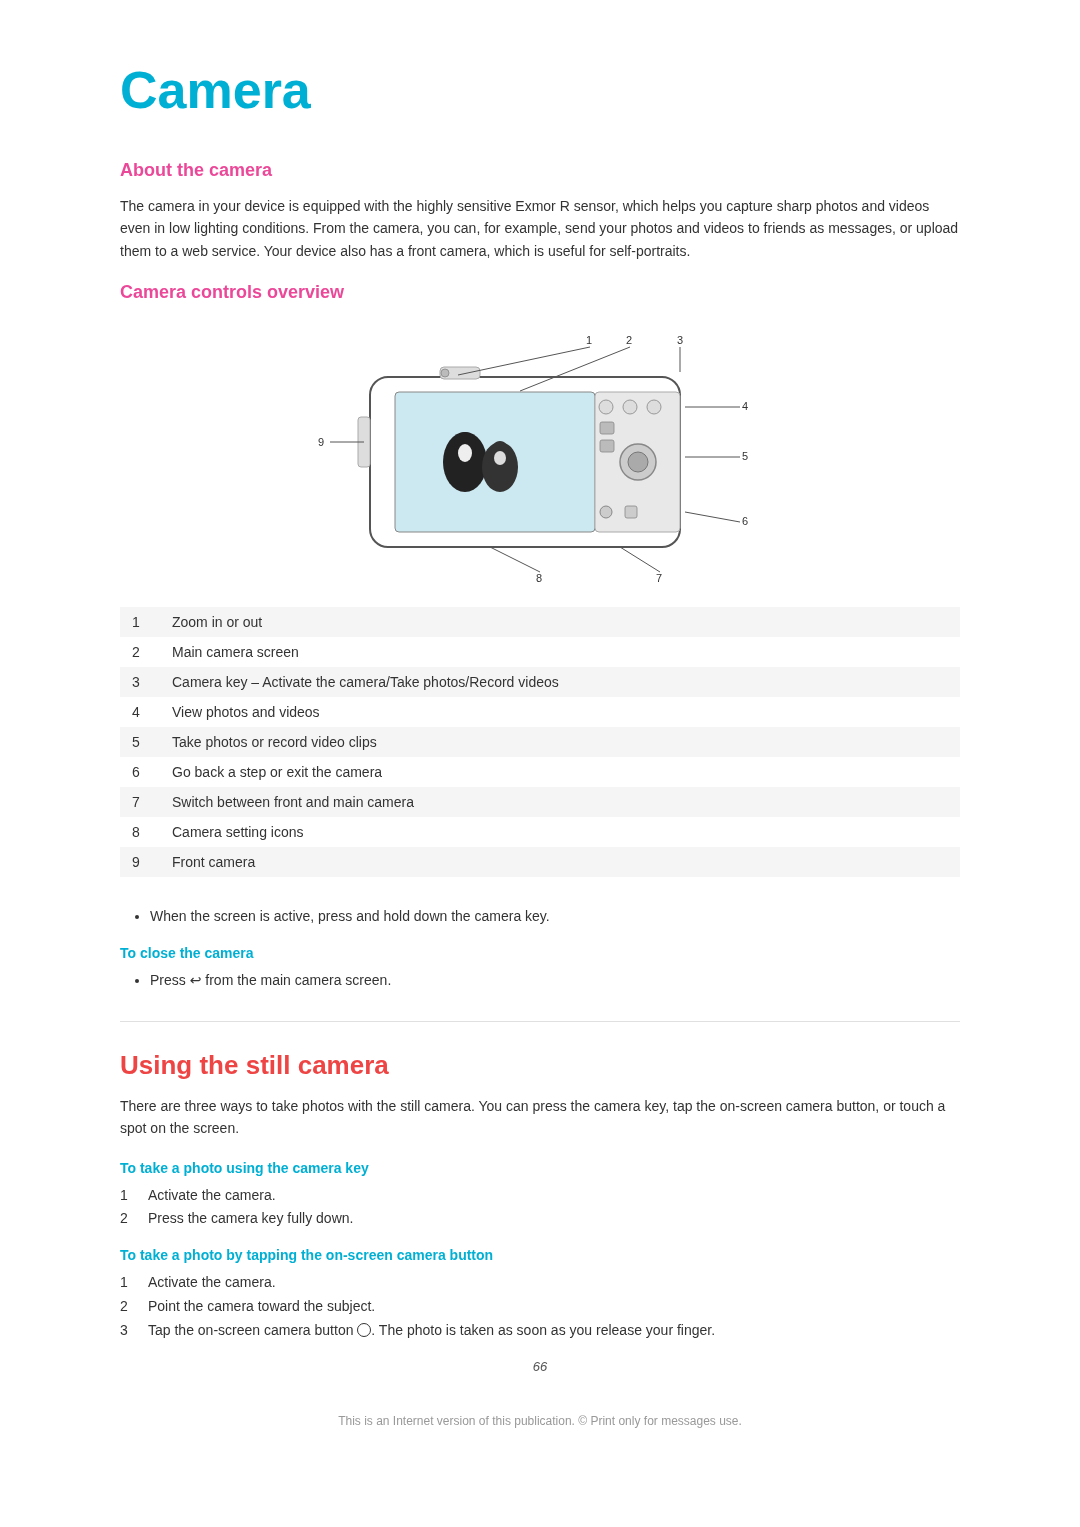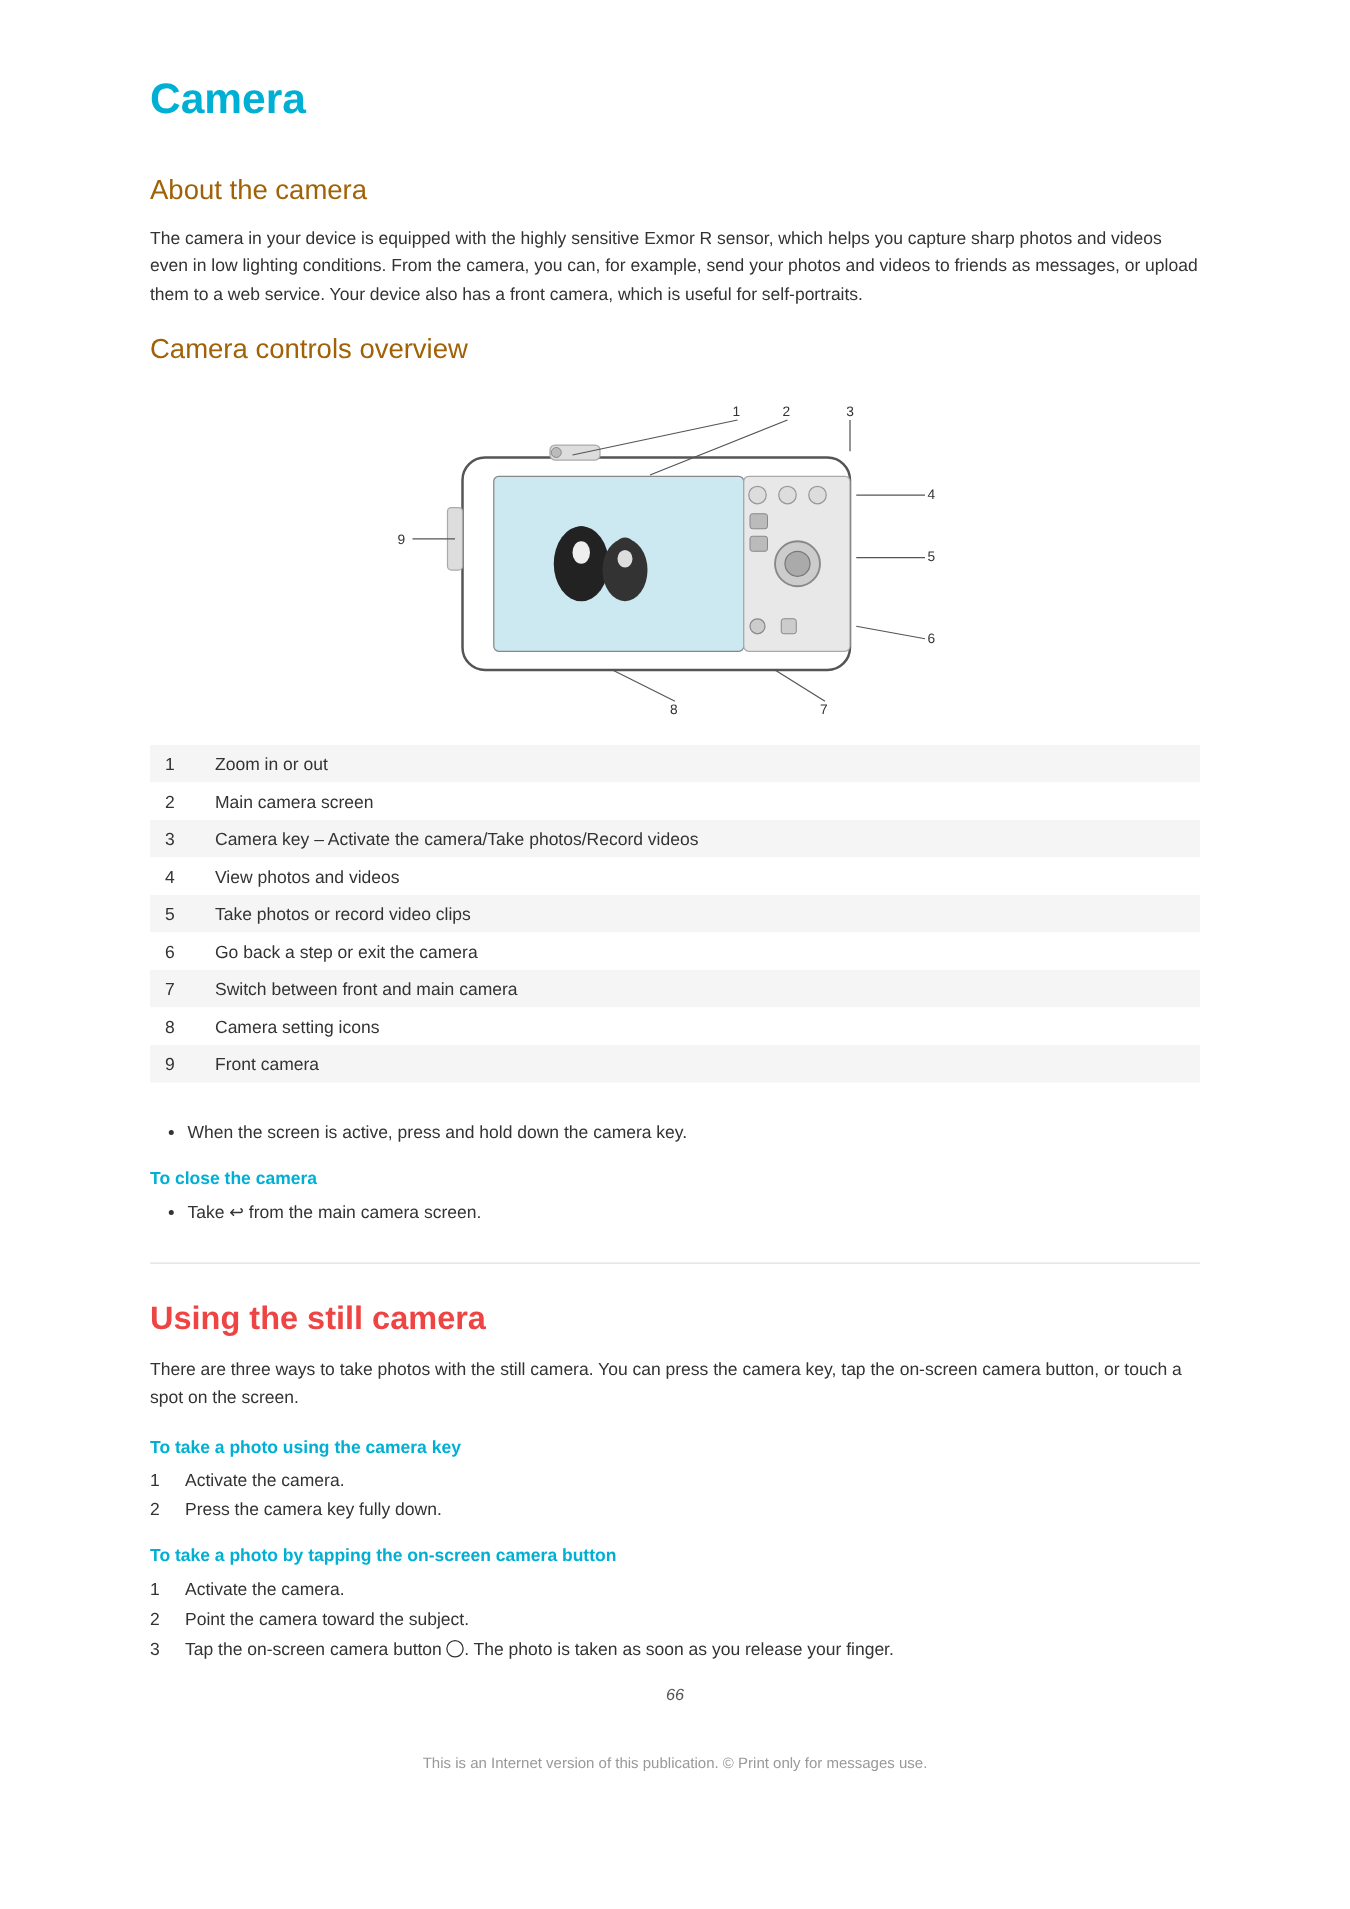--- a/index.html
+++ b/index.html
@@ -7,31 +7,31 @@
       background: #ffffff;
       font-family: Arial, sans-serif;
       font-size: 14px;
       color: #333;
       width: 1080px;
       min-height: 1527px;
       padding: 60px 120px;
     }
 
     .page-title {
-      font-size: 34px;
+      font-size: 52px;
       font-weight: bold;
       color: #00b0d4;
       margin-bottom: 40px;
       font-family: Arial, sans-serif;
     }
 
     .section-heading {
-      font-size: 22px;
-      font-weight: normal;
-      color: #a16207;
+      font-size: 18px;
+      font-weight: bold;
+      color: #ec4899;
       margin-bottom: 14px;
     }
 
     .body-text {
       font-size: 14px;
       line-height: 1.6;
       color: #333;
       margin-bottom: 20px;
     }
 
@@ -273,21 +273,21 @@
 <div>
   <ul class="bullet-list">
     <li>When the screen is active, press and hold down the camera key.</li>
   </ul>
 </div>
 
 <div>
   <p class="sub-heading">To close the camera</p>
   <ul class="bullet-list">
     <li>
-      <span>Take </span><span class="back-icon">↩</span><span> from the main camera screen.</span>
+      <span>Press </span><span class="back-icon">↩</span><span> from the main camera screen.</span>
     </li>
   </ul>
 </div>
 
 <hr class="divider">
 
 <h2 class="using-section-heading">Using the still camera</h2>
 <p class="body-text">There are three ways to take photos with the still camera. You can press the camera key, tap the on-screen camera button, or touch a spot on the screen.</p>
 
 <div>

